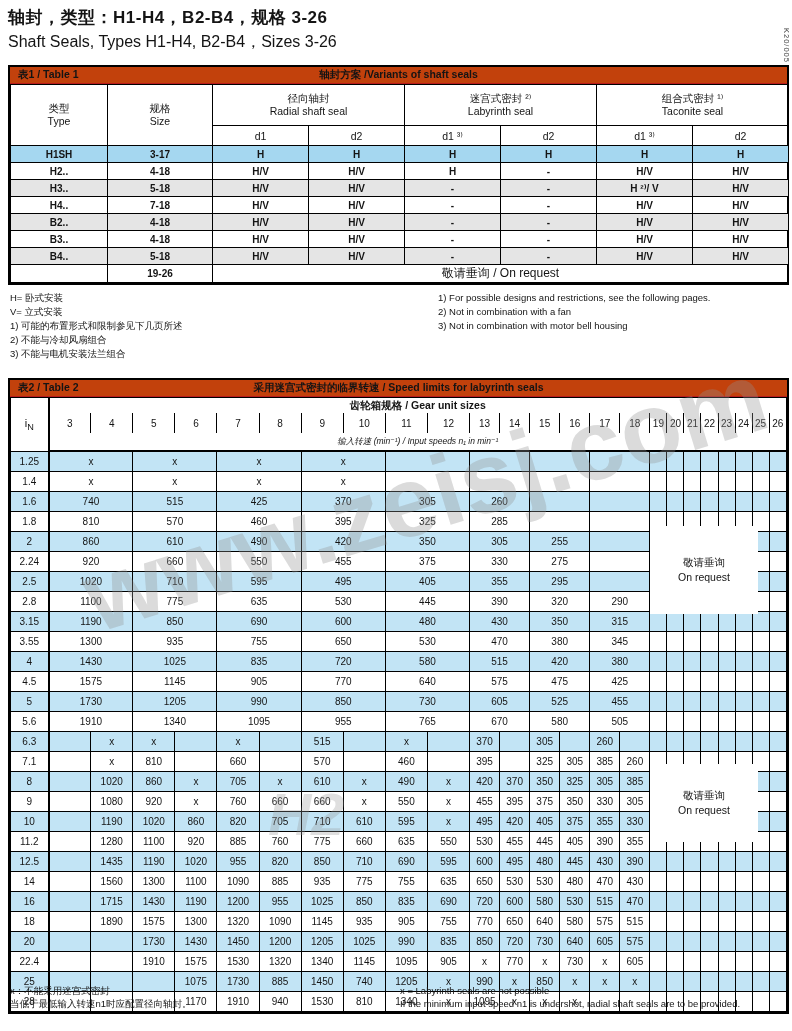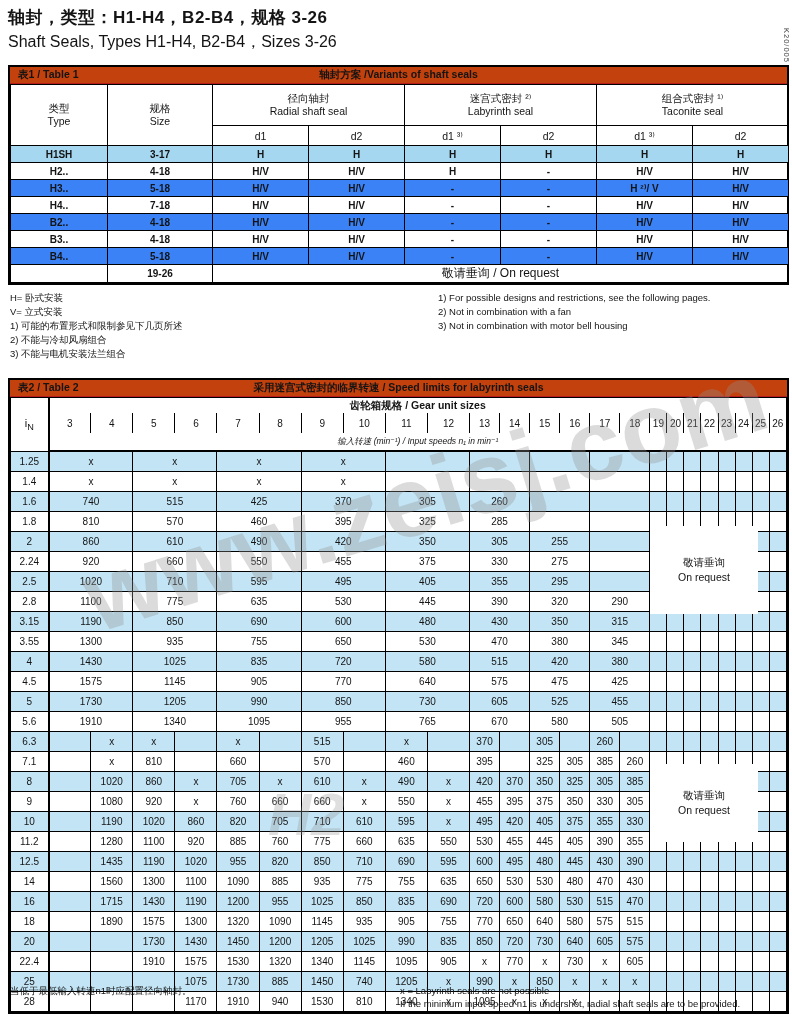--- a/index.html
+++ b/index.html
@@ -30,21 +30,21 @@
 
   
   .t1wrap { top:65px; }
   .t1 thead td { font-size:10.5px; }
   .t1 .hcell { height:40px; }
   .t1 .hcell div { line-height:13px; }
   .t1 .drow td { height:19px; }
   .t1 tbody td { height:16px; font-size:10px; font-weight:bold; }
   .t1 tbody td.req { font-weight:normal; font-size:12px; }
   .hl-dark { background:#a5d7f0; }
-  .hl-light { background:#3b82f6; }
+  .hl-light { background:#e5e5e5; }
 
   
   .notes { position:absolute; top:291px; left:10px; width:774px; display:flex; font-size:9.5px; line-height:14px; }
   .notes .col-cn { width:428px; }
   .notes .col-en { flex:1; }
 
   
   .t2wrap { top:378px; }
   .t2 thead td { font-size:10px; }
   .t2 .incell { border-right:2px solid #000; font-size:11px; }
@@ -948,20 +948,21 @@
     <div>敬请垂询</div>
     <div>On request</div>
   </div>
   <div class="onreq onreq2">
     <div>敬请垂询</div>
     <div>On request</div>
   </div>
 
   <div class="footer">
     <div class="col-cn">
+        <div>x：不能采用迷宫式密封</div>
         <div>当低于最低输入转速n1时应配置径向轴封。</div>
       </div>
     <div class="col-en">
         <div>x = Labyrinth seals are not possible</div>
         <div>If the minimum input speed n1 is undershot, radial shaft seals are to be provided.</div>
       </div>
   </div>
 
   <div class="wm wm1">www.zeisj.com</div>
   <div class="wm wm2">H2</div>

